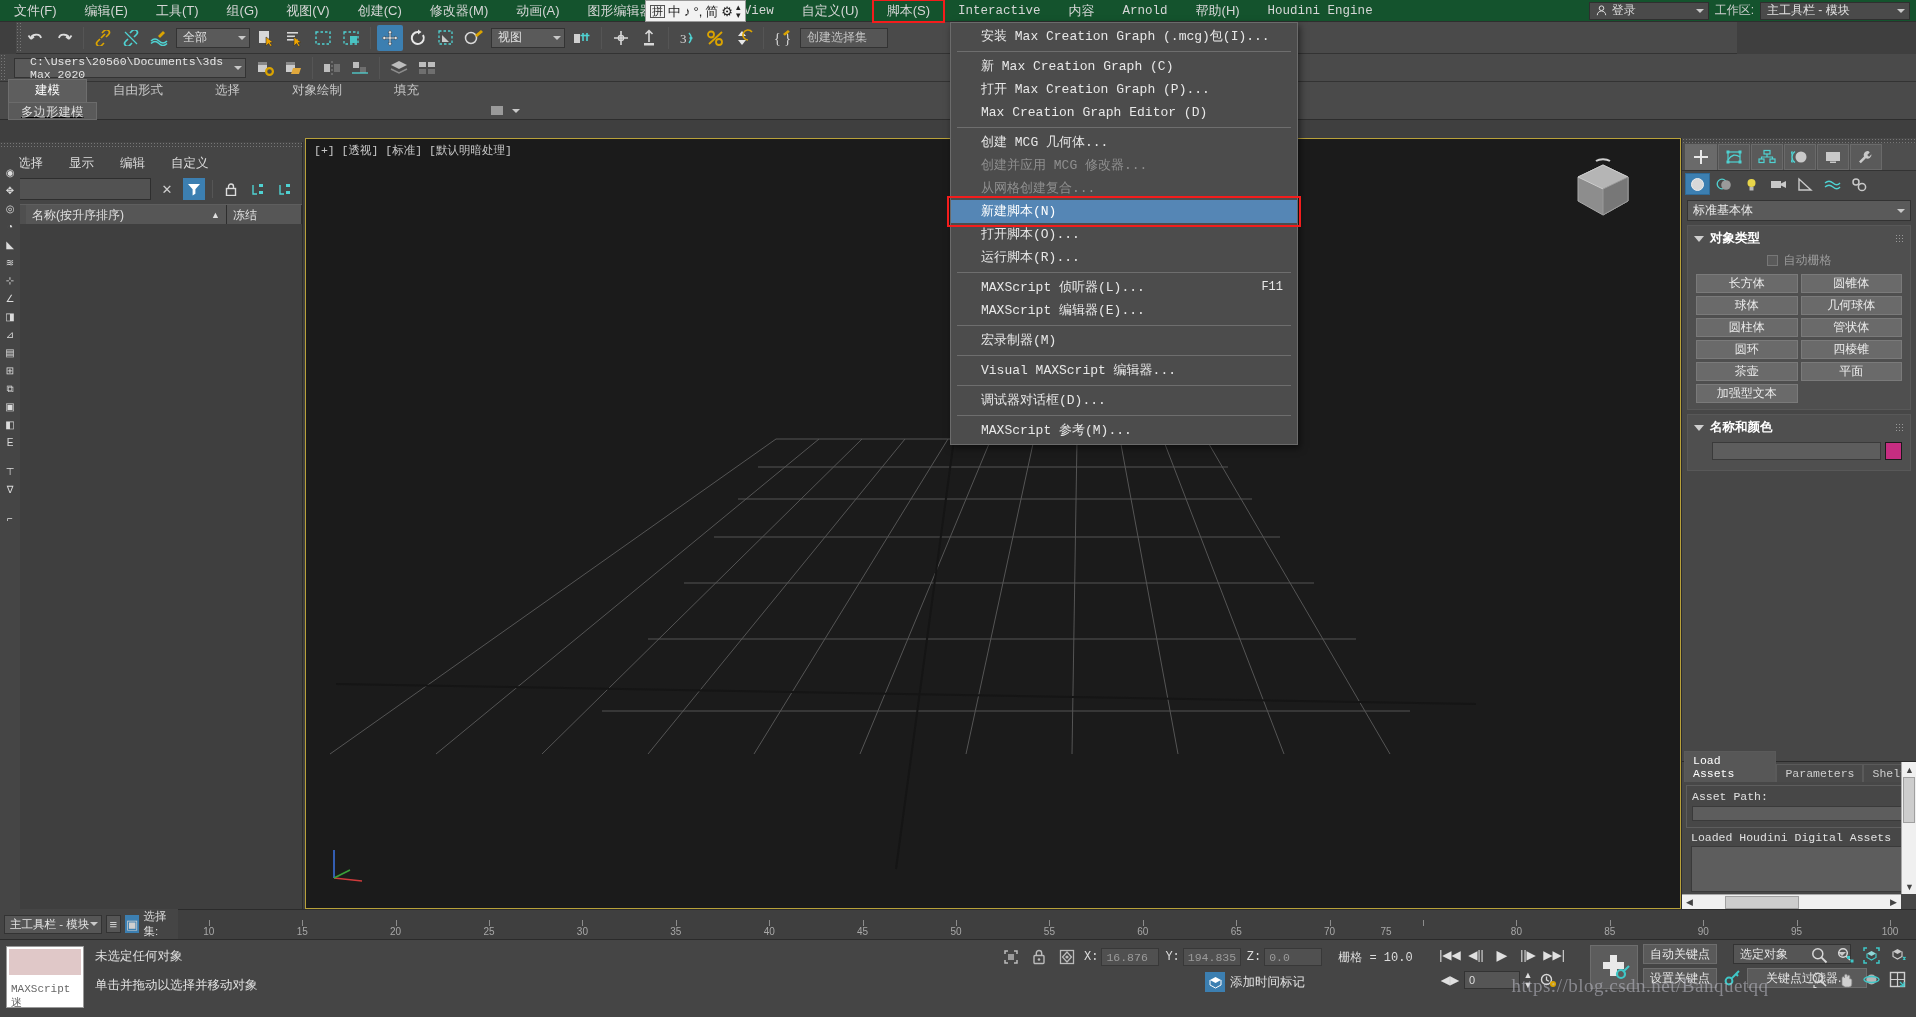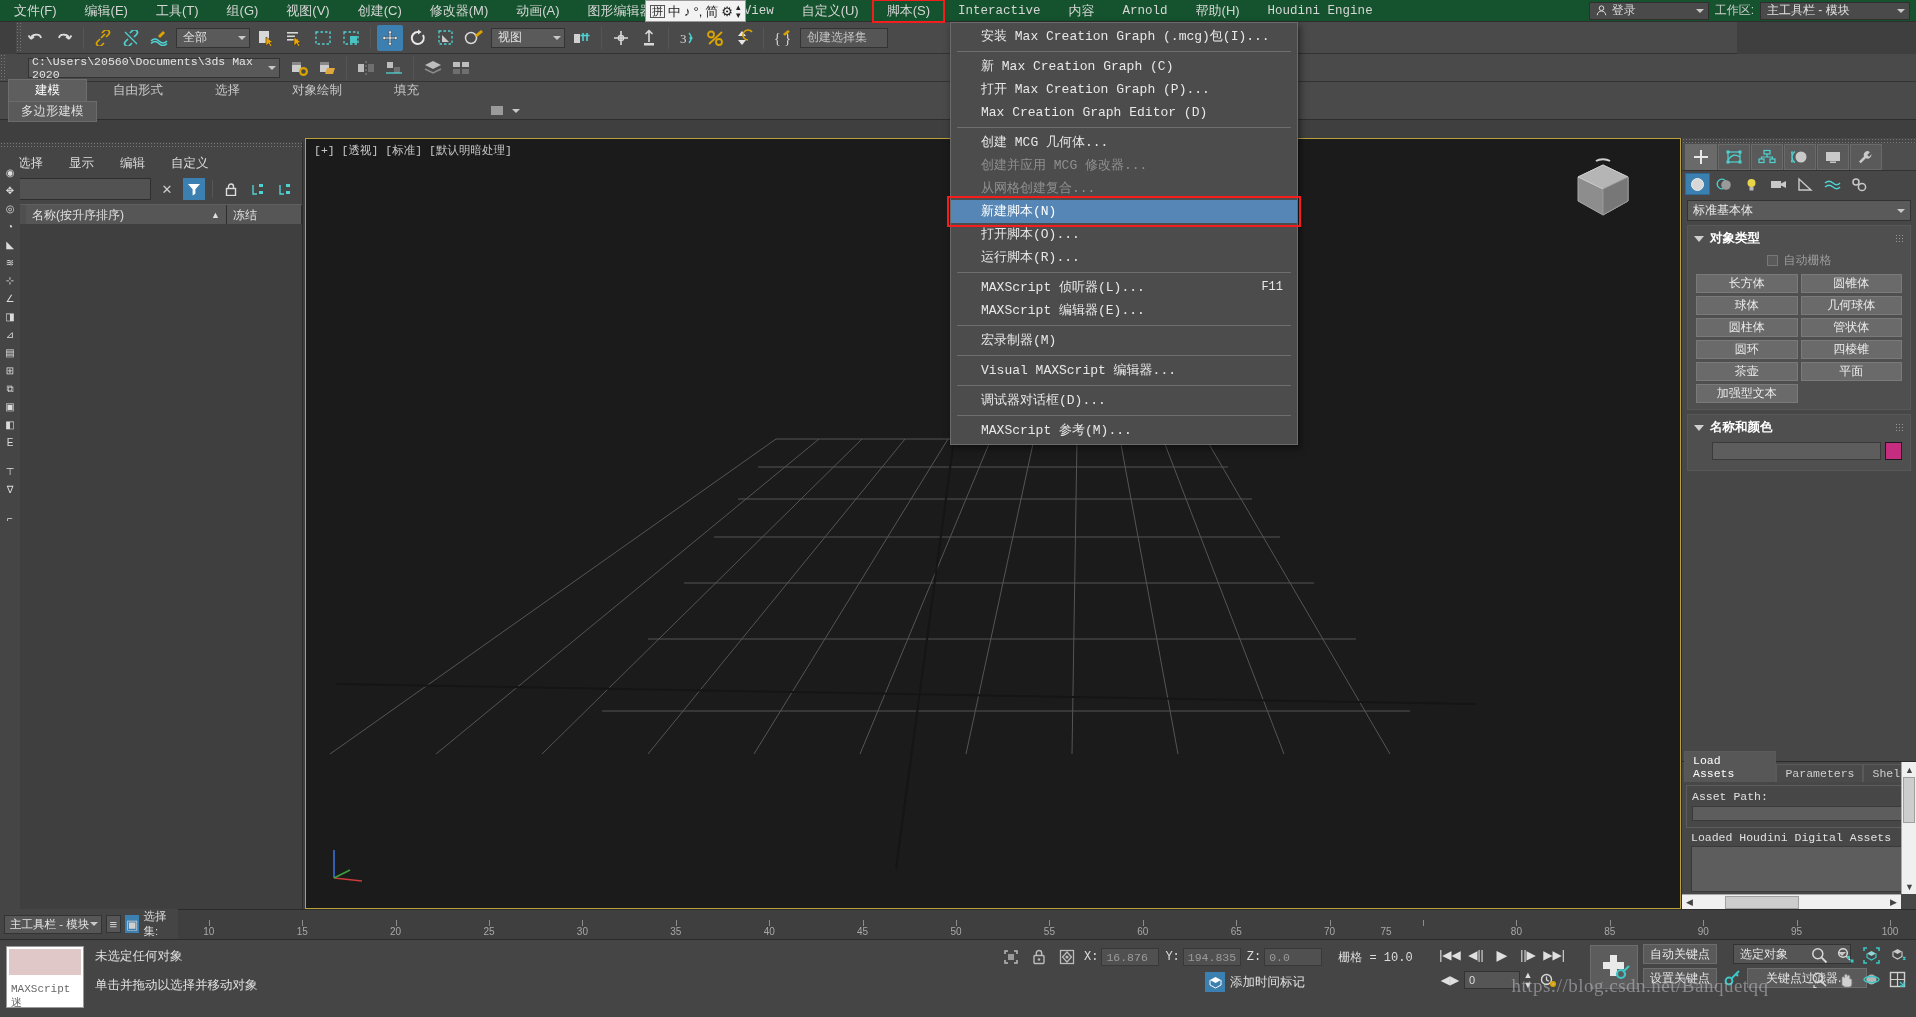--- a/index.html
+++ b/index.html
@@ -84,37 +84,37 @@
     padding: 0 3px 0 6px; font-size: 12px; color: #e0e0e0; margin: 0 3px;
   }
 
   
   #toolbar2 {
     position: absolute; top: 54px; left: 0; width: 1916px; height: 28px;
     background: #4a4a4a; display: flex; align-items: center;
     border-bottom: 1px solid #333;
   }
   .path-combo {
-    height: 20px; width: 252px; background: #595959; border: 1px solid #333;
+    height: 20px; width: 232px; background: #595959; border: 1px solid #333;
     display: flex; align-items: center; justify-content: space-between;
-    padding: 0 3px 0 3px; font-size: 11.5px; color: #e4e4e4;
-    font-family: "Liberation Mono", monospace; margin-left: 22px;
+    padding: 0 3px 0 15px; font-size: 11.5px; color: #e4e4e4;
+    font-family: "Liberation Mono", monospace; margin-left: 8px;
   }
 
   
   #ribbon {
     position: absolute; top: 82px; left: 0; width: 1916px; height: 38px;
     background: #4a4a4a; border-bottom: 1px solid #2d2d2d;
   }
   #ribbon-tabs { display: flex; align-items: flex-end; height: 20px; padding-left: 8px; }
   .rb-tab {
     font-size: 12.5px; color: #c9c9c9; padding: 2px 26px 3px 26px;
   }
   .rb-tab.active { background: #5e5e5e; color: #fff; border: 1px solid #6e6e6e; border-bottom: none; }
-  #ribbon-sub { display: flex; align-items: center; height: 18px; padding-left: 8px; }
+  #ribbon-sub { display: flex; height: 18px; padding-left: 8px; text-decoration: underline; }
   .rb-sub-tab {
     font-size: 12.5px; color: #dcdcdc; background: #5a5a5a;
     border: 1px solid #6b6b6b; padding: 1px 12px;
   }
   .rb-icon-combo {
     margin-left: 390px; display: flex; align-items: center; gap: 3px;
   }
 
   
   #scene-explorer {

